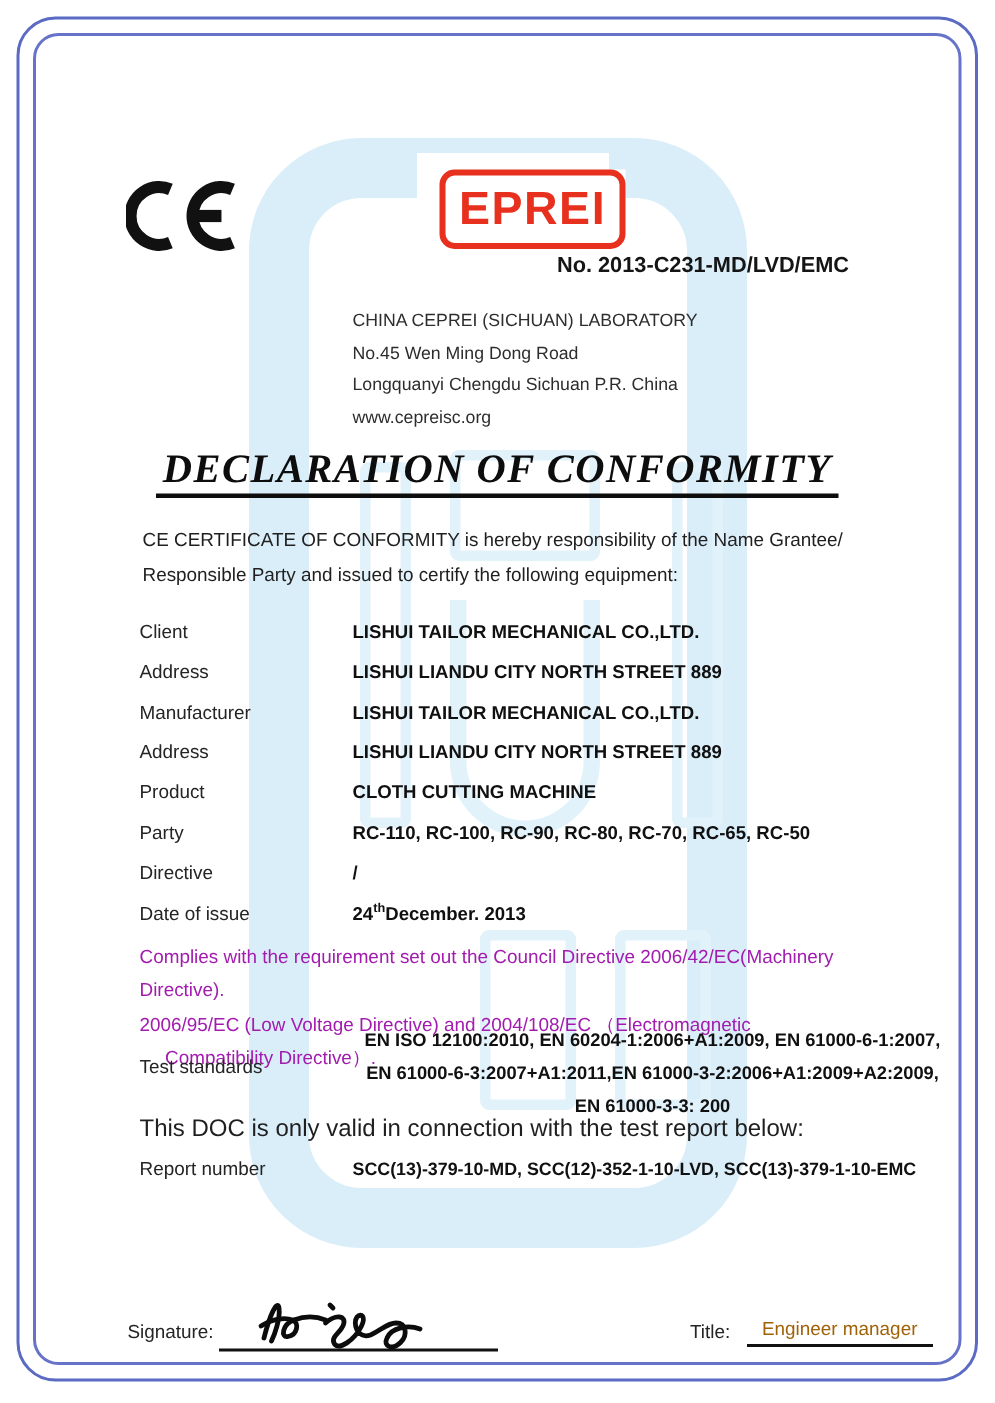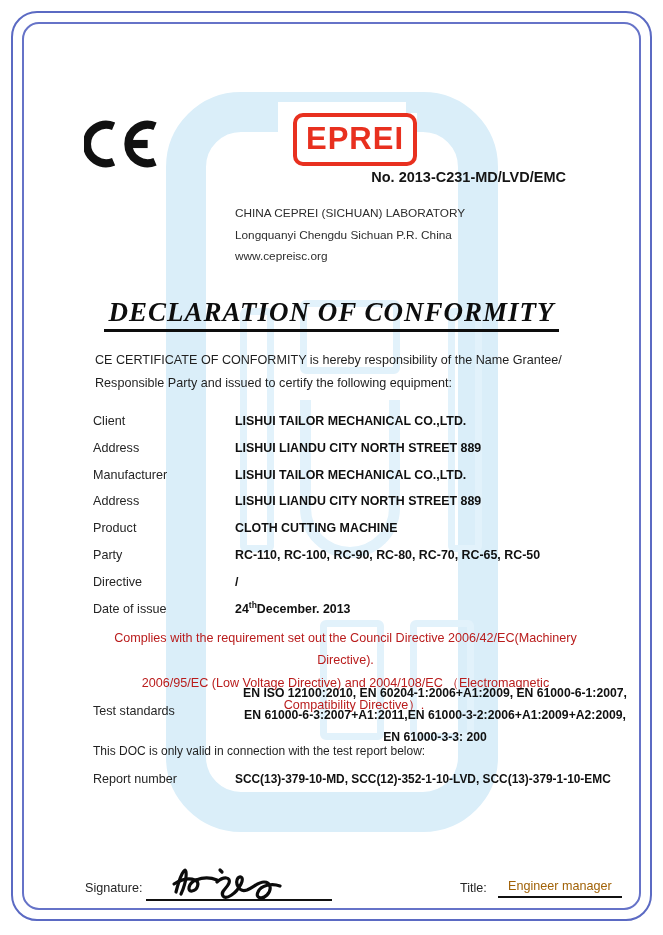--- a/index.html
+++ b/index.html
@@ -34,25 +34,25 @@
   .doc-title span{display:inline-block;font-family:"Liberation Serif", serif;font-style:italic;font-weight:bold;
                   font-size:27px;letter-spacing:1px;color:#0d0d0d;border-bottom:3px solid #0d0d0d;padding:0 4px 1px 4px;}
   .intro{left:95px;top:349px;width:492px;font-size:12.6px;line-height:22.5px;color:#1f1f1f;}
   
   .fields{left:93px;top:414px;width:500px;}
   .frow{display:flex;height:26.8px;align-items:flex-start;}
   .flabel{width:142px;flex:0 0 142px;font-size:12.6px;color:#252525;}
   .fvalue{font-weight:bold;font-size:12.4px;color:#101010;}
   sup.ord{font-size:8.5px;vertical-align:super;line-height:0;}
   
-  .complies{left:93px;top:627px;width:505px;font-size:12.6px;line-height:22.3px;color:#b91c1c;text-align:center;}
+  .complies{left:93px;top:627px;width:505px;font-size:12.6px;line-height:22.3px;color:#a21caf;}
   .complies .ind{padding-left:17px;}
   .std-label{left:93px;top:704px;font-size:12.6px;color:#252525;}
   .std-lines{left:235px;top:682px;width:400px;font-weight:bold;font-size:12.2px;line-height:22px;color:#101010;text-align:center;}
-  .doc-note{left:93px;top:744px;font-size:12px;color:#1f1f1f;}
+  .doc-note{left:93px;top:744px;font-size:16px;color:#1f1f1f;}
   .report{left:93px;top:772px;display:flex;}
   .report .flabel{width:142px;flex:0 0 142px;}
   .report .fvalue{font-size:11.9px;}
   
   .sig-label{left:85px;top:881px;font-size:12.6px;color:#252525;}
   .sig-line{left:146px;top:899px;width:186px;border-top:2px solid #111;}
   .sig-svg{left:168px;top:852px;width:125px;height:52px;}
   .title-label{left:460px;top:881px;font-size:12.6px;color:#252525;}
   .title-value{left:498px;top:879px;font-size:12.6px;color:#a16207;border-bottom:2px solid #111;padding:0 10px 3px 10px;}
 </style>
@@ -82,20 +82,21 @@
     </svg>
 
     <div class="abs eprei">
       <div class="eprei-box">EPREI</div>
     </div>
 
     <div class="abs cert-no">No. 2013-C231-MD/LVD/EMC</div>
 
     <div class="abs lab">
       <div>CHINA CEPREI (SICHUAN) LABORATORY</div>
+      <div>No.45 Wen Ming Dong Road</div>
       <div>Longquanyi Chengdu Sichuan P.R. China</div>
       <div>www.cepreisc.org</div>
     </div>
 
     <div class="abs intro">
       <div>CE CERTIFICATE OF CONFORMITY is hereby responsibility of the Name Grantee/</div>
       <div>Responsible Party and issued to certify the following equipment:</div>
     </div>
 
     <div class="abs doc-title">

